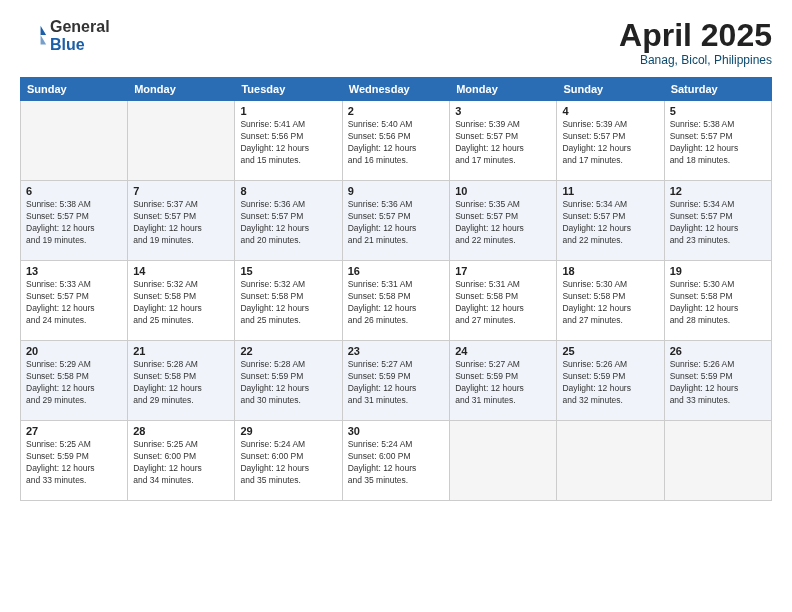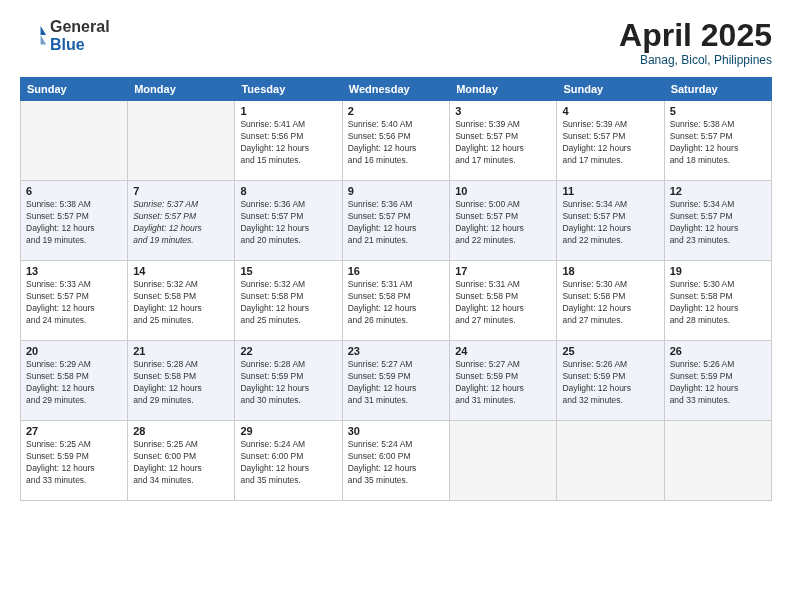--- a/index.html
+++ b/index.html
@@ -177,42 +177,42 @@
         <tr class="row-alt">
           <td>
             <span class="day-number">6</span>
             <div class="day-info" style="white-space: pre-line;">Sunrise: 5:38 AM
 Sunset: 5:57 PM
 Daylight: 12 hours
 and 19 minutes.</div>
           </td>
           <td>
             <span class="day-number">7</span>
-            <div class="day-info" style="white-space: pre-line; font-style: italic;">Sunrise: 5:37 AM
+            <div class="day-info" style="white-space: pre-line;">Sunrise: 5:37 AM
 Sunset: 5:57 PM
 Daylight: 12 hours
 and 19 minutes.</div>
           </td>
           <td>
             <span class="day-number">8</span>
             <div class="day-info" style="white-space: pre-line;">Sunrise: 5:36 AM
 Sunset: 5:57 PM
 Daylight: 12 hours
 and 20 minutes.</div>
           </td>
           <td>
             <span class="day-number">9</span>
             <div class="day-info" style="white-space: pre-line;">Sunrise: 5:36 AM
 Sunset: 5:57 PM
 Daylight: 12 hours
 and 21 minutes.</div>
           </td>
           <td>
             <span class="day-number">10</span>
-            <div class="day-info" style="white-space: pre-line;">Sunrise: 5:00 AM
+            <div class="day-info" style="white-space: pre-line;">Sunrise: 5:35 AM
 Sunset: 5:57 PM
 Daylight: 12 hours
 and 22 minutes.</div>
           </td>
           <td>
             <span class="day-number">11</span>
             <div class="day-info" style="white-space: pre-line;">Sunrise: 5:34 AM
 Sunset: 5:57 PM
 Daylight: 12 hours
 and 22 minutes.</div>

